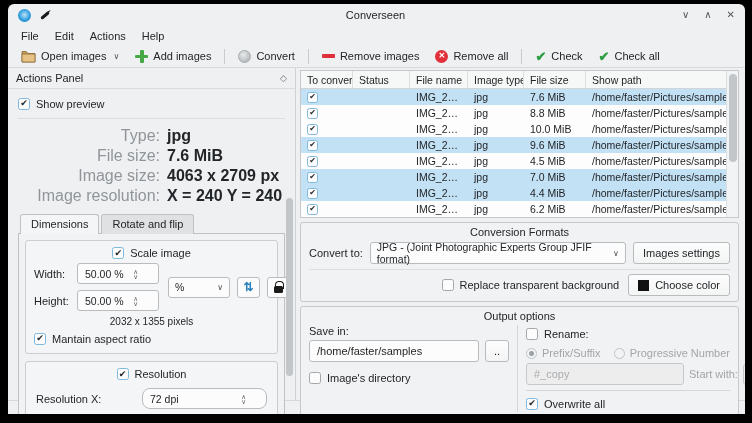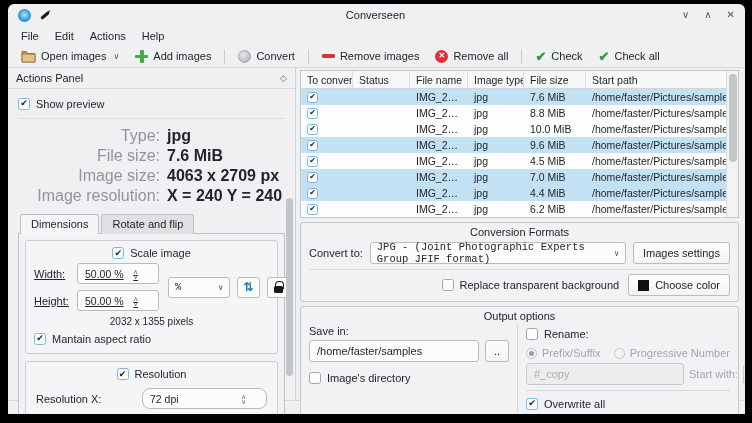--- a/index.html
+++ b/index.html
@@ -56,30 +56,30 @@
   .info-grid { display:grid; grid-template-columns:142px auto; column-gap:7px; row-gap:2px; font-size:16px; padding-top:2px;}
   .info-label { color:#90959a; text-align:right; }
   .info-value { color:#232629; font-weight:bold; }
   .tabs { display:flex; margin-top:9px; padding-left:2px; }
   .tab { padding:3px 10px 4px 10px; border:1px solid #bfc2c4; border-bottom:none; border-radius:3px 3px 0 0; background:#dfe1e2; margin-right:2px; }
   .tab.active { background:#f4f5f6; position:relative; z-index:2; }
   .tab-frame { border:1px solid #bfc2c4; background:#f1f2f3; margin-top:-1px; height:199px; padding:6px; }
   .groupbox { border:1px solid #cbcdcf; border-radius:3px; background:#f4f5f6; padding:4px 8px 6px 8px; }
   .gb-title-row { display:flex; justify-content:center; align-items:center; gap:6px; height:16px; }
   .scale-main { display:flex; align-items:center; margin-top:2px; }
-  .wh-col { display:flex; flex-direction:column; gap:6px;text-decoration:underline; }
+  .wh-col { display:flex; flex-direction:column; gap:6px; }
   .wh-row { display:flex; align-items:center; gap:5px; }
   .wh-row .lbl { width:38px; }
   .spinbox { background:#fcfcfc; border:1px solid #b9bcbe; border-radius:3px; height:21px;
              display:flex; align-items:center; padding:0 20px 0 7px; font-size:10.5px; }
   .spinbox .sp-val { flex:1; }
   .sp-arrows { display:flex; flex-direction:column; align-items:center; line-height:5px; font-size:6.5px; color:#5c6063; }
   .scale-right { display:flex; align-items:center; gap:7px; margin-left:9px; }
   .combo { background:#fcfcfc; border:1px solid #b9bcbe; border-radius:3px; height:21px; display:flex;
-           align-items:center; padding:0 6px; font-size:10.5px;font-family:Liberation Mono, monospace; }
+           align-items:center; padding:0 6px; font-size:10.5px; }
   .combo .chev { margin-left:auto; }
   .sq-btn { width:23px; height:21px; background:#fcfcfc; border:1px solid #b9bcbe; border-radius:3px;
             display:flex; align-items:center; justify-content:center; }
   .ico-refresh { color:var(--refresh_blue,#2980b9); font-weight:bold; font-size:12px; line-height:1; }
   .ico-lock { width:9px; height:7px; background:#1a1a1a; border-radius:1.5px; position:relative; margin-top:5px; }
   .ico-lock:before { content:""; position:absolute; left:1px; top:-5px; width:7px; height:7px;
             border:1.7px solid #1a1a1a; border-bottom:none; border-radius:4px 4px 0 0; }
   .pixels-note { text-align:center; font-size:10px; margin:5px 0 3px 0; }
   .res-row { display:flex; align-items:center; justify-content:space-between; margin-top:6px; padding:0 2px; }
   .res-row .spinbox { width:125px;border-radius:8px; }
@@ -315,21 +315,21 @@
     <div class="right-panel">
 
       <div class="table-wrap">
         <div class="table-cols">
           <div class="thead">
             <div class="th">To convert</div>
             <div class="th">Status</div>
             <div class="th">File name</div>
             <div class="th">Image type</div>
             <div class="th">File size</div>
-            <div class="th" style="border-right:none">Start path</div>
+            <div class="th" style="border-right:none">Show path</div>
           </div>
 
           <div class="trow selected">
             <div class="tc">
                 <span class="cb sm checked">
                   <span class="tick">✔</span>
                 </span>
               </div>
             <div class="tc"></div>
             <div class="tc name">IMG_2815.jpg</div>

